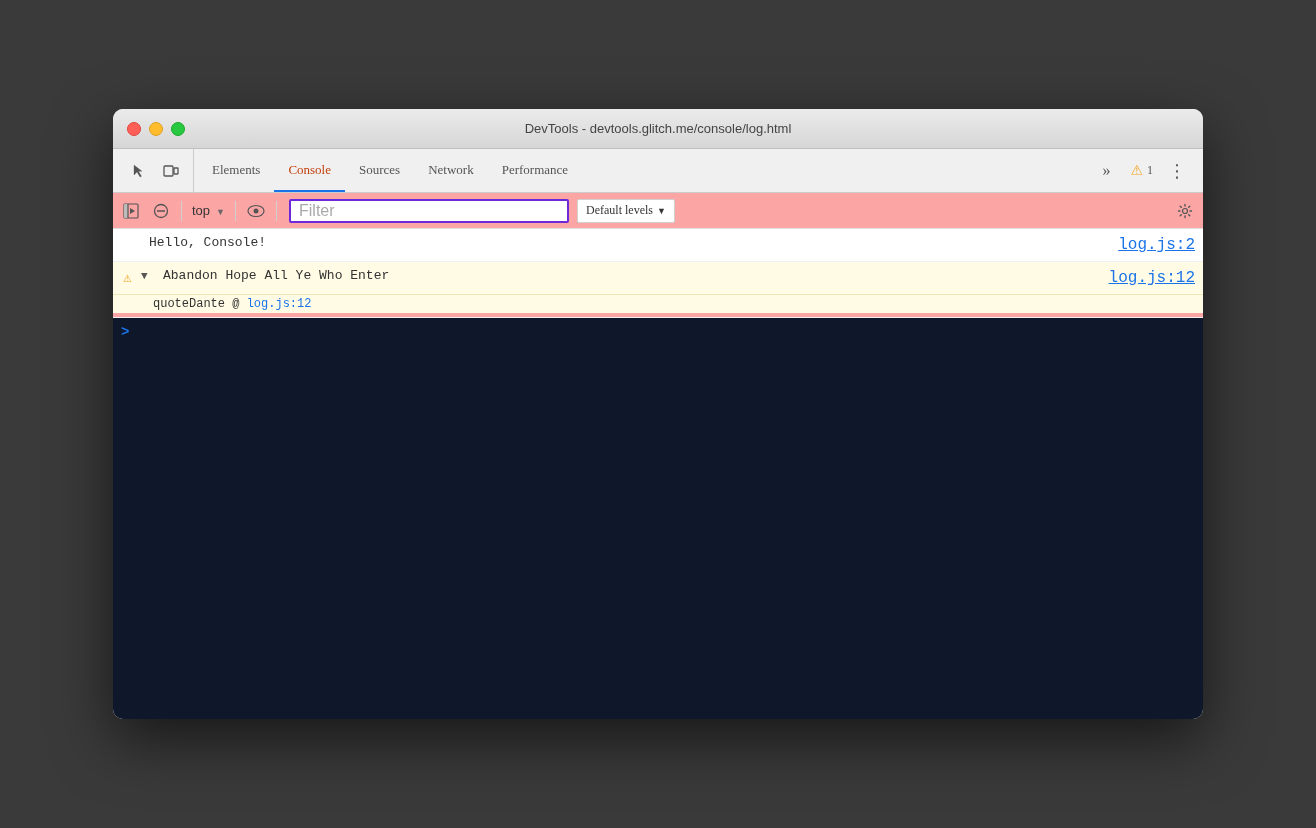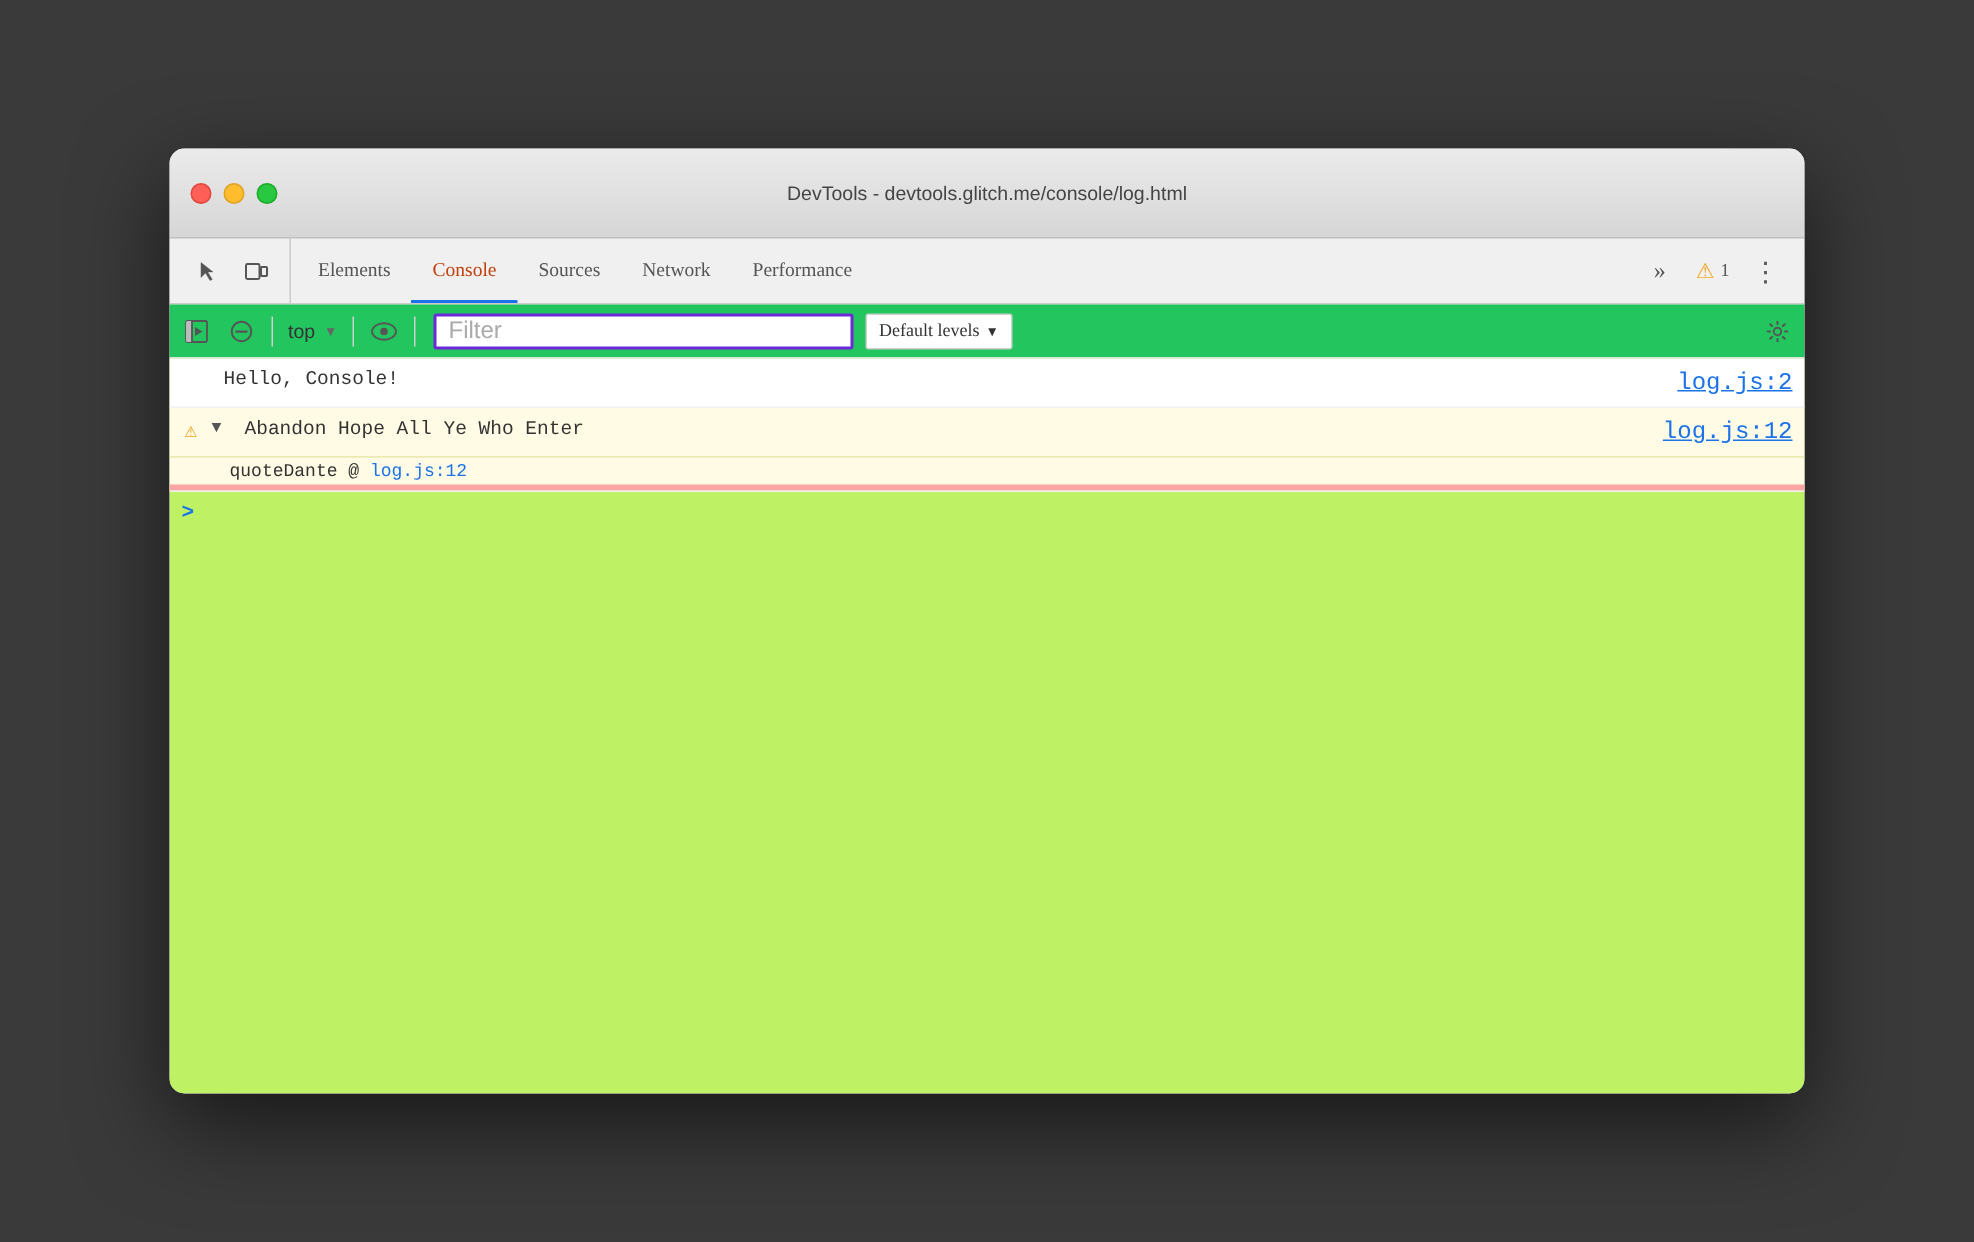--- a/index.html
+++ b/index.html
@@ -14,21 +14,21 @@
     .window {
       width: 1090px;
       background: #f6f6f6;
       border-radius: 10px;
       box-shadow: 0 20px 60px rgba(0,0,0,0.6);
       overflow: hidden;
     }
     
     .titlebar {
       background: linear-gradient(to bottom, #ebebeb, #d6d6d6);
-      height: 60px;
+      height: 40px;
       display: flex;
       align-items: center;
       padding: 0 14px;
       border-bottom: 1px solid #c0c0c0;
       position: relative;
     }
     .traffic-lights {
       display: flex;
       gap: 8px;
       align-items: center;
@@ -114,21 +114,21 @@
       cursor: pointer;
       padding: 2px 6px;
       border-radius: 3px;
     }
     .warn-icon {
       color: #f5a623;
       font-size: 14px;
     }
     
     .console-toolbar {
-      background: #22c55e;
+      background: #fca5a5;
       border-bottom: 1px solid #e0e0e0;
       display: flex;
       align-items: center;
       height: 36px;
       padding: 0 4px;
       gap: 2px;
     }
     .ct-icon {
       width: 28px;
       height: 28px;
@@ -195,21 +195,21 @@
       align-items: center;
       justify-content: center;
       cursor: pointer;
       color: #555;
       font-size: 15px;
       border-radius: 3px;
       margin-left: auto;
     }
     
     .console-content {
-      background: #bef264;
+      background: #0f172a;
       min-height: 490px;
       font-family: 'Menlo', 'Monaco', 'Courier New', monospace;
       font-size: 13px;
     }
     .log-entry {
       display: flex;
       align-items: flex-start;
       padding: 4px 8px 4px 36px;
       border-bottom: 1px solid #f0f0f0;
       position: relative;

